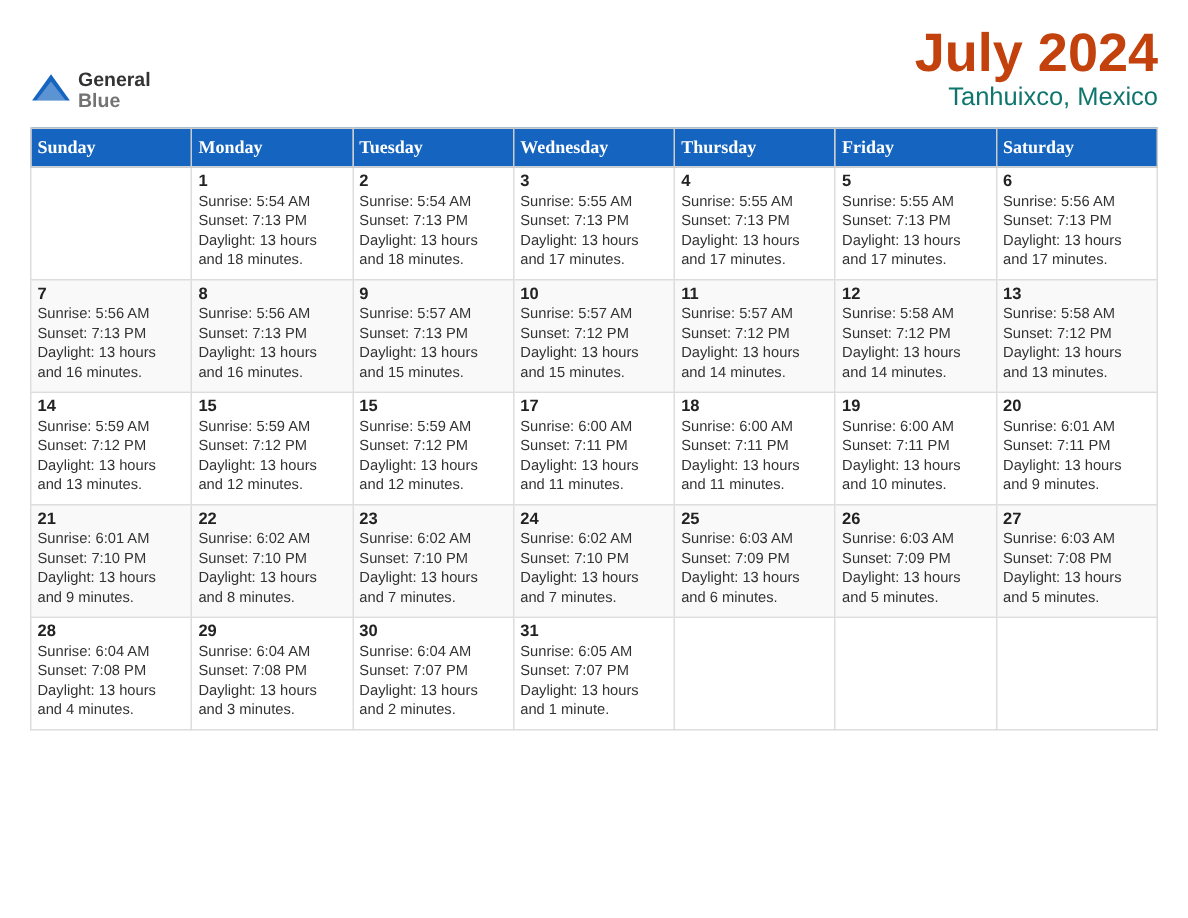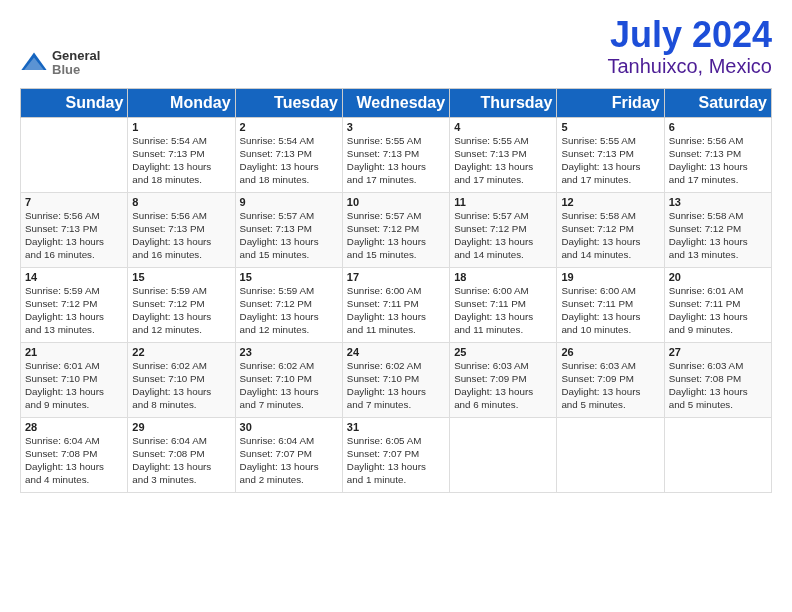--- a/index.html
+++ b/index.html
@@ -38,40 +38,41 @@
       width: 28px;
       height: 28px;
       margin-right: 4px;
     }
     .title-block {
       text-align: right;
     }
     .month-title {
       font-size: 36px;
       font-weight: bold;
-      color: #1d4ed8;
+      color: #c2410c;
       line-height: 1.1;
     }
     .location {
-      font-size: 20px;
-      color: #4c1d95;
+      font-size: 17px;
+      color: #0f766e;
     }
     .calendar {
       width: 100%;
       border-collapse: collapse;
       font-size: 10.5px;
     }
     .calendar th {
       background-color: #1565c0;
       color: #fff;
       padding: 5px 4px;
-      text-align: right;
-      font-size: 16px;
+      text-align: left;
+      font-size: 12px;
       font-weight: bold;
       border: 1px solid #ccc;
+      font-family: Liberation Serif, serif;
     }
     .calendar td {
       vertical-align: top;
       border: 1px solid #ddd;
       padding: 3px 4px;
       width: calc(100% / 7);
       min-height: 75px;
       height: 75px;
       font-size: 10px;
       color: #222;

